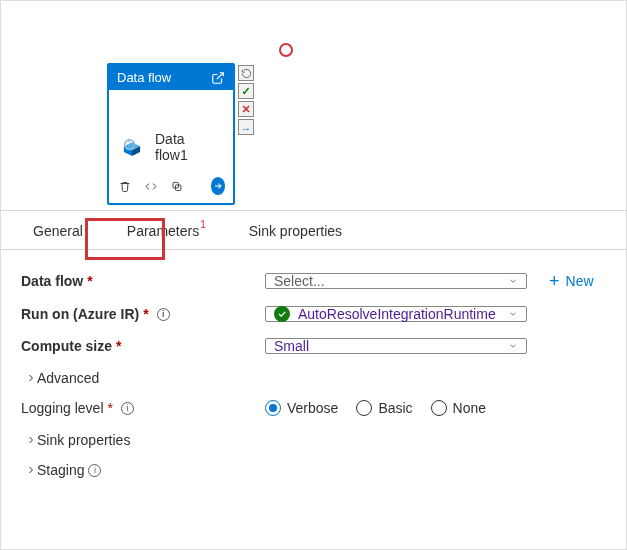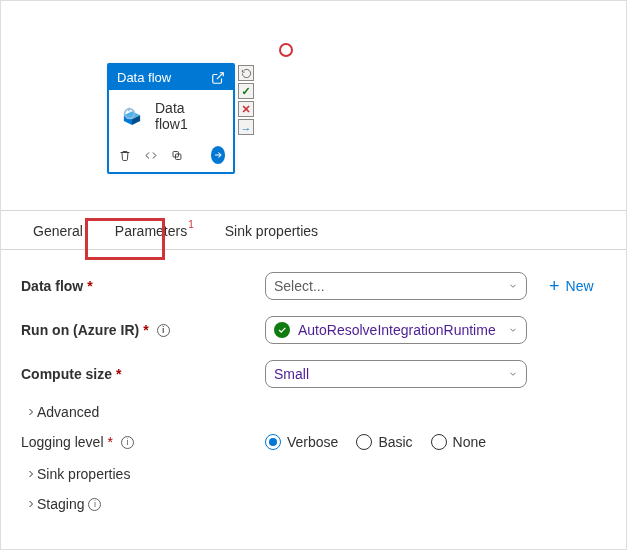--- a/index.html
+++ b/index.html
@@ -45,20 +45,21 @@
     justify-content: space-between;
     align-items: center;
     font-size: 13px;
   }
   .open-ext { width: 14px; height: 14px; }
   .node-body {
     display: flex;
     align-items: center;
     gap: 10px;
     padding: 10px 24px 8px 10px;
+    margin-top: 31px;
   }
   .cube-icon {
     width: 26px; height: 22px;
     position: relative;
   }
   .node-name { font-size: 14px; color: #323130; }
   .node-footer {
     display: flex;
     align-items: center;
     gap: 14px;
@@ -87,21 +88,21 @@
     display: flex; align-items: center; justify-content: center;
     font-size: 11px;
   }
   .chip.green { color: #107c10; font-weight: bold; }
   .chip.red { color: #d13438; font-weight: bold; }
   .chip.blue { color: #0078d4; font-weight: bold; }
 
   
   .tabs {
     display: flex;
-    gap: 4px;
+    gap: 16px;
     padding: 0 18px;
     border-bottom: 1px solid #d6d6d6;
     position: relative;
   }
   .tab {
     padding: 12px 14px 10px 14px;
     font-size: 14px;
     color: #323130;
     cursor: pointer;
     position: relative;
@@ -154,23 +155,23 @@
     width: 13px; height: 13px;
     border: 1px solid #605e5c;
     border-radius: 50%;
     margin-left: 6px;
     display: inline-flex; align-items: center; justify-content: center;
     font-size: 9px; color: #605e5c;
     font-style: normal;
   }
   .select {
     width: 262px;
-    height: 28px;
+    height: 16px;
     border: 1px solid #8a8886;
-    border-radius: 8px;
+    border-radius: 2px;
     display: flex;
     align-items: center;
     padding: 0 8px;
     color: #605e5c;
     font-size: 14px;
     background: #fff;
   }
   .select .val { flex: 1; color: #4c1d95; }
   .select .placeholder { flex: 1; color: #605e5c; }
   .chev { width: 10px; height: 10px; color: #605e5c; margin-left: auto; }

